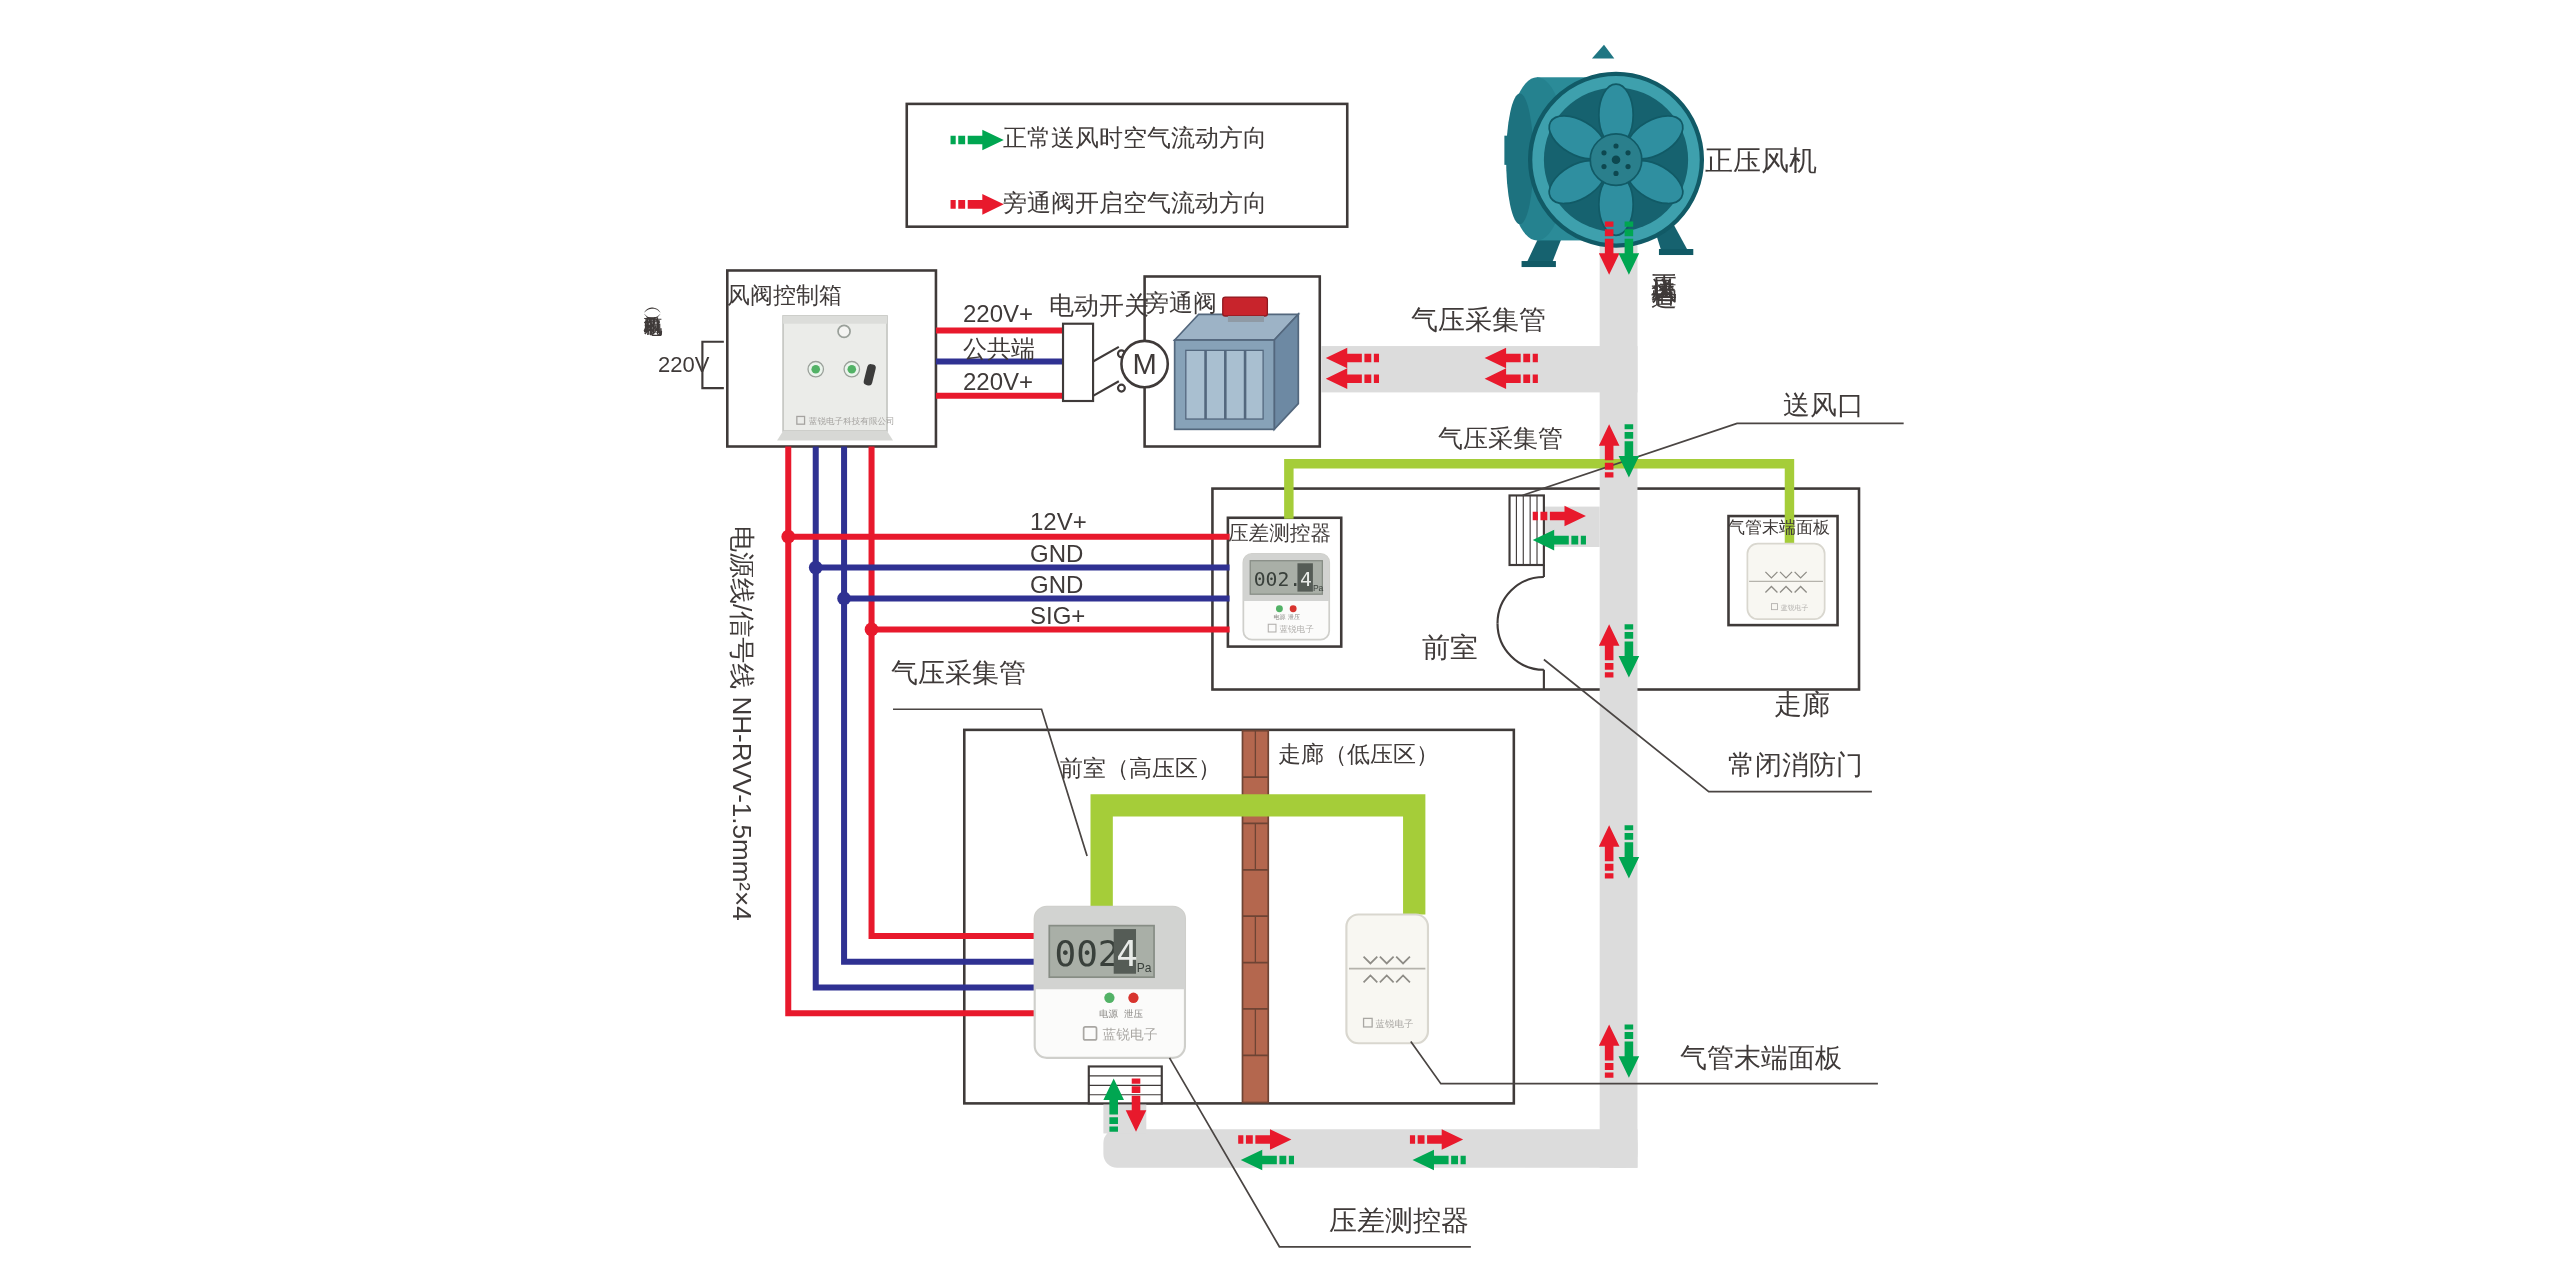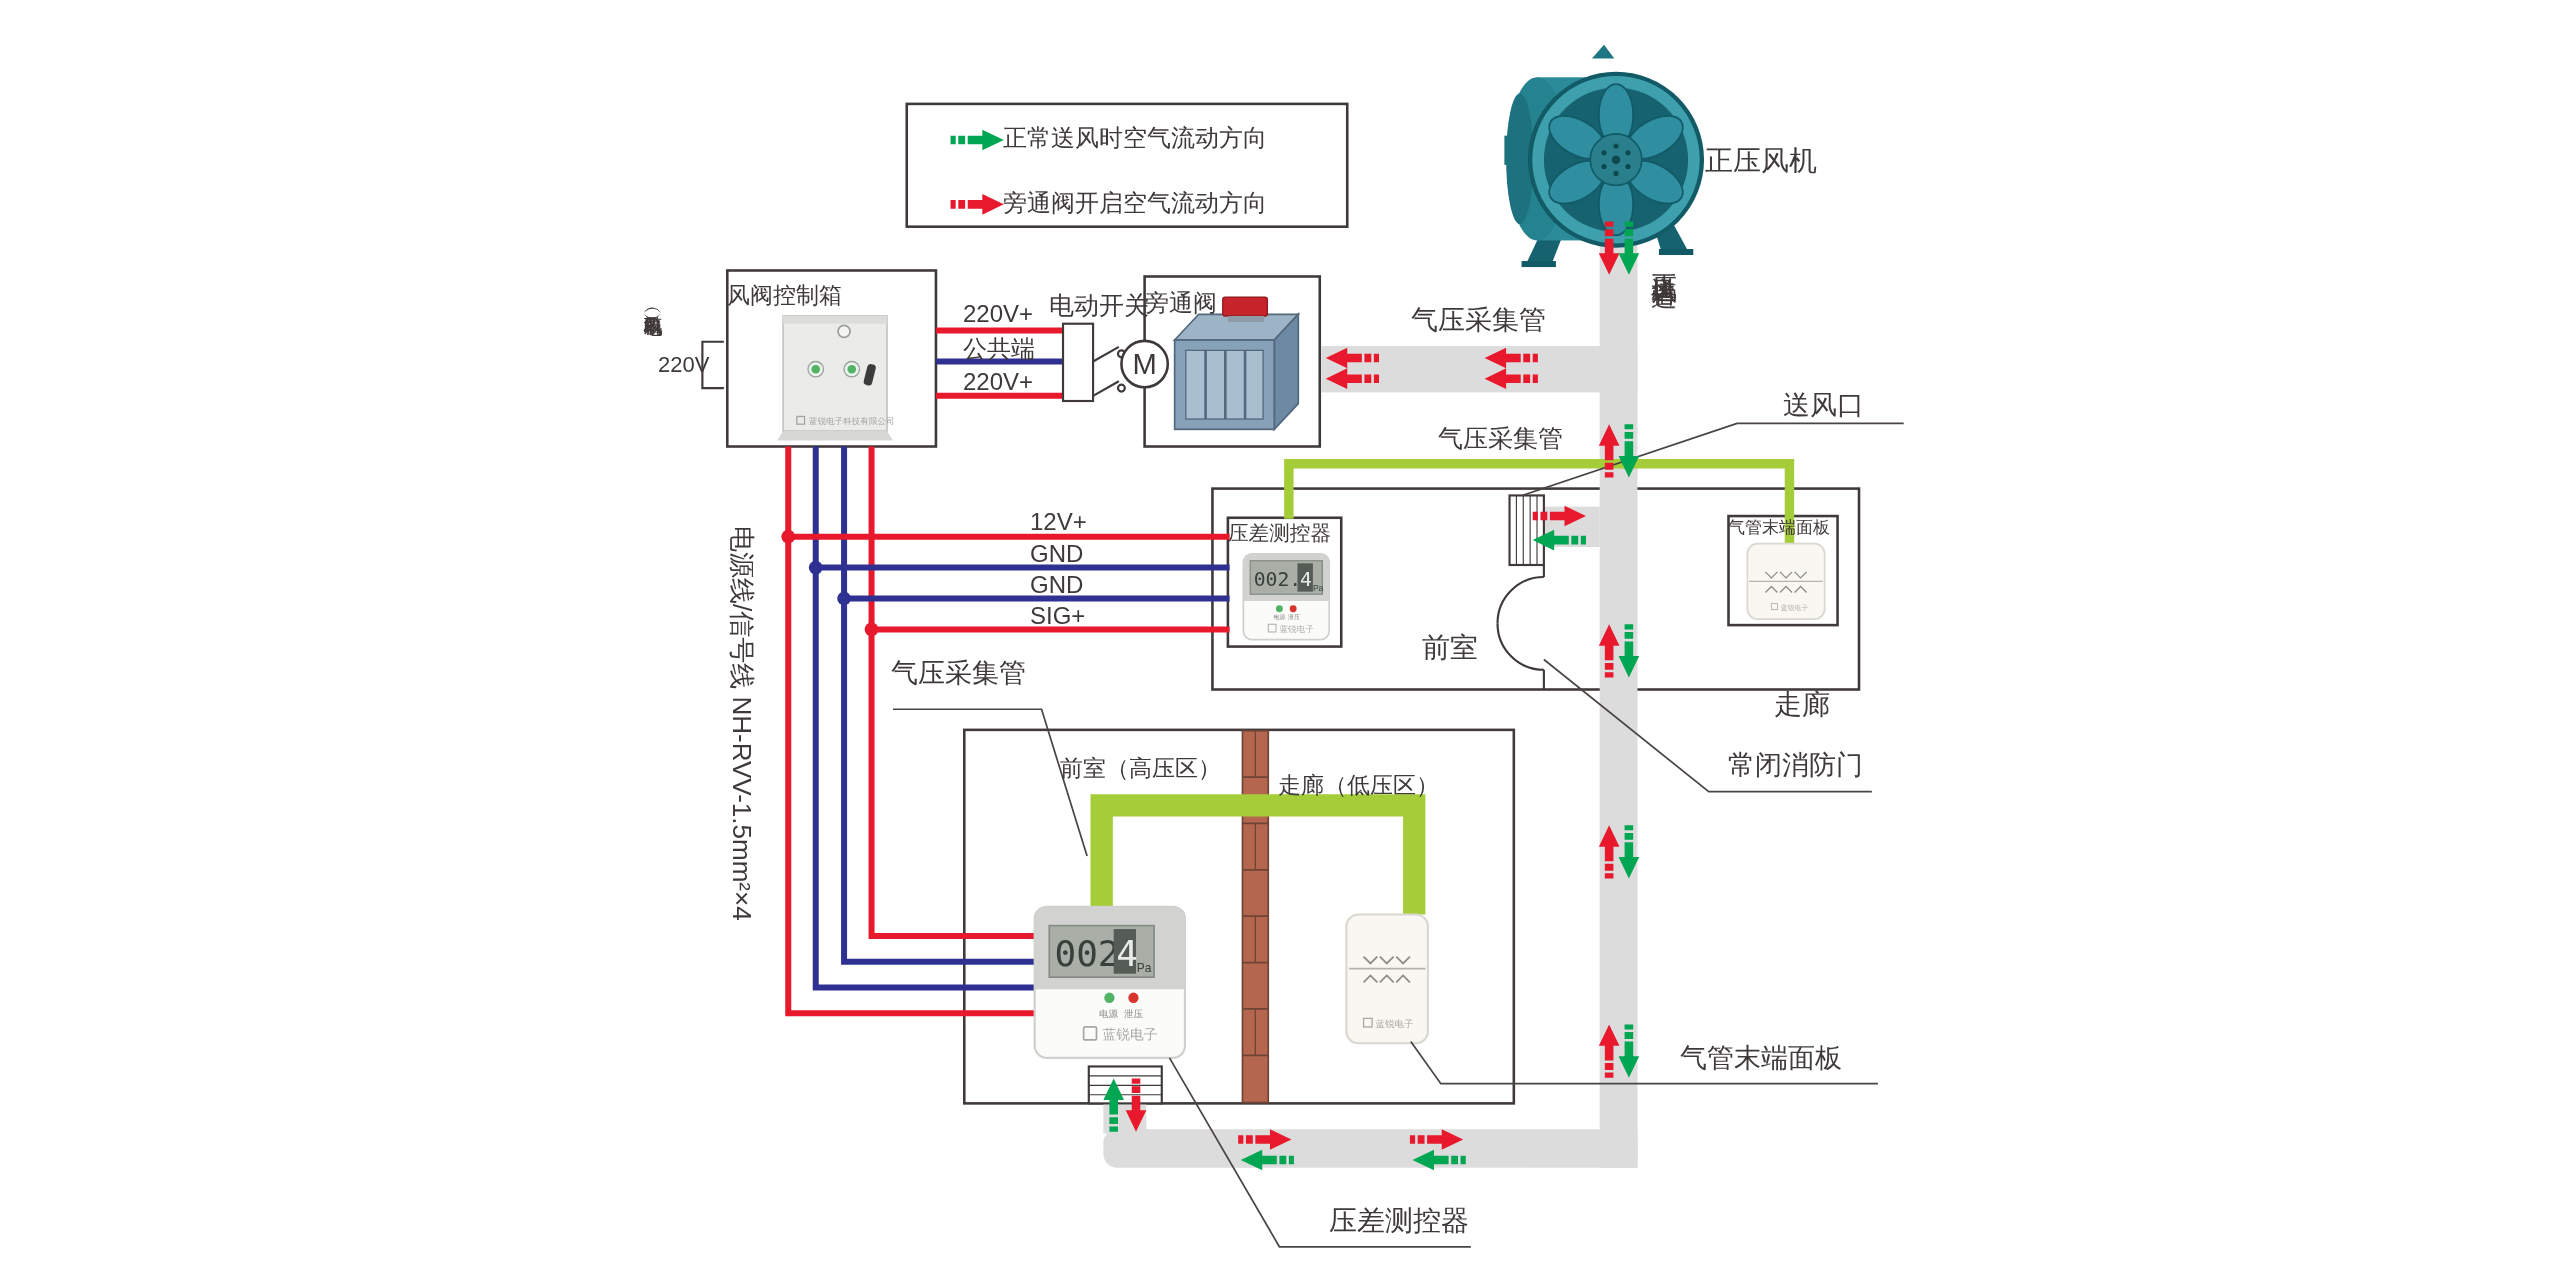--- a/index.html
+++ b/index.html
@@ -277,19 +277,19 @@
 <div class="lbl" style="left:1030px;top:603px;font-size:24px;">SIG+</div>
 
 <div class="lbl c" style="left:1228px;width:113px;top:522px;font-size:20.6px;">压差测控器</div>
 <div class="lbl c" style="left:1728px;width:109px;top:519px;font-size:17px;">气管末端面板</div>
 
 <div class="lbl" style="left:1422px;top:633px;font-size:28px;">前室</div>
 <div class="lbl" style="left:1774px;top:647px;font-size:28px;margin-top:43px;">走廊</div>
 
 <div class="lbl" style="left:891px;top:659px;font-size:27px;">气压采集管</div>
 <div class="lbl" style="left:1060px;top:756px;font-size:23px;">前室（高压区）</div>
-<div class="lbl" style="left:1278px;top:773px;font-size:23px;">走廊（低压区）</div>
+<div class="lbl" style="left:1278px;top:742px;font-size:23px;">走廊（低压区）</div>
 
 <div class="lbl" style="left:1680px;top:1044px;font-size:27px;">气管末端面板</div>
 <div class="lbl" style="left:1329px;top:1206px;font-size:28px;">压差测控器</div>
 
 </div>
 
 
 </body></html>

